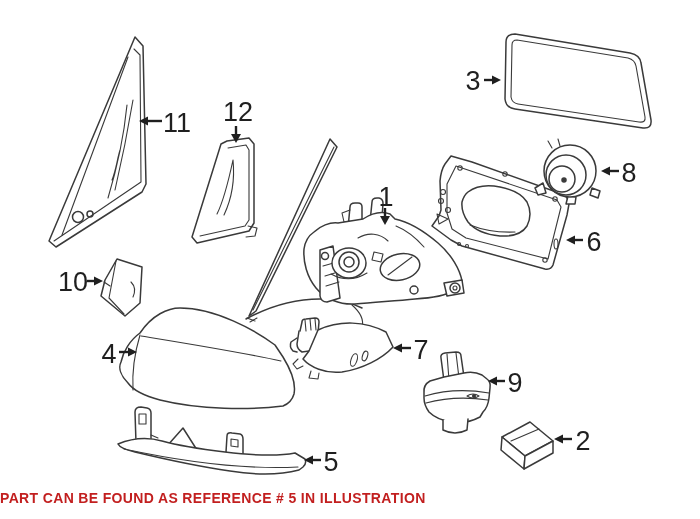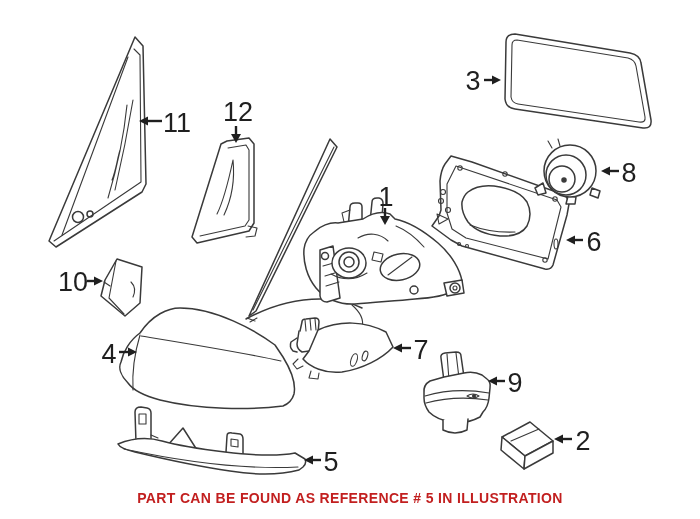--- a/index.html
+++ b/index.html
@@ -14,21 +14,21 @@
   }
   .art .solid{fill:#ffffff;}
   .art .thin{stroke-width:1.1;}
   .callouts text{
     font-family:"Liberation Sans",sans-serif;font-size:27px;font-weight:400;
     fill:#1f1f1f;text-anchor:middle;
   }
   .callouts .shaft{stroke:#1f1f1f;stroke-width:2.4;fill:none;stroke-linecap:butt;}
   .callouts .head{fill:#1f1f1f;stroke:none;}
   .caption{
-    position:absolute;left:0;top:490px;width:700px;text-align:center;
+    position:absolute;left:0;top:490px;width:700px;text-align:left;
     color:#c21f1f;font-size:14px;font-weight:bold;letter-spacing:0.35px;
     font-family:"Liberation Sans",sans-serif;
   }
 </style>
 </head>
 <body>
 
 <div class="stage">
 <svg width="700" height="519" viewBox="0 0 700 519">
 

